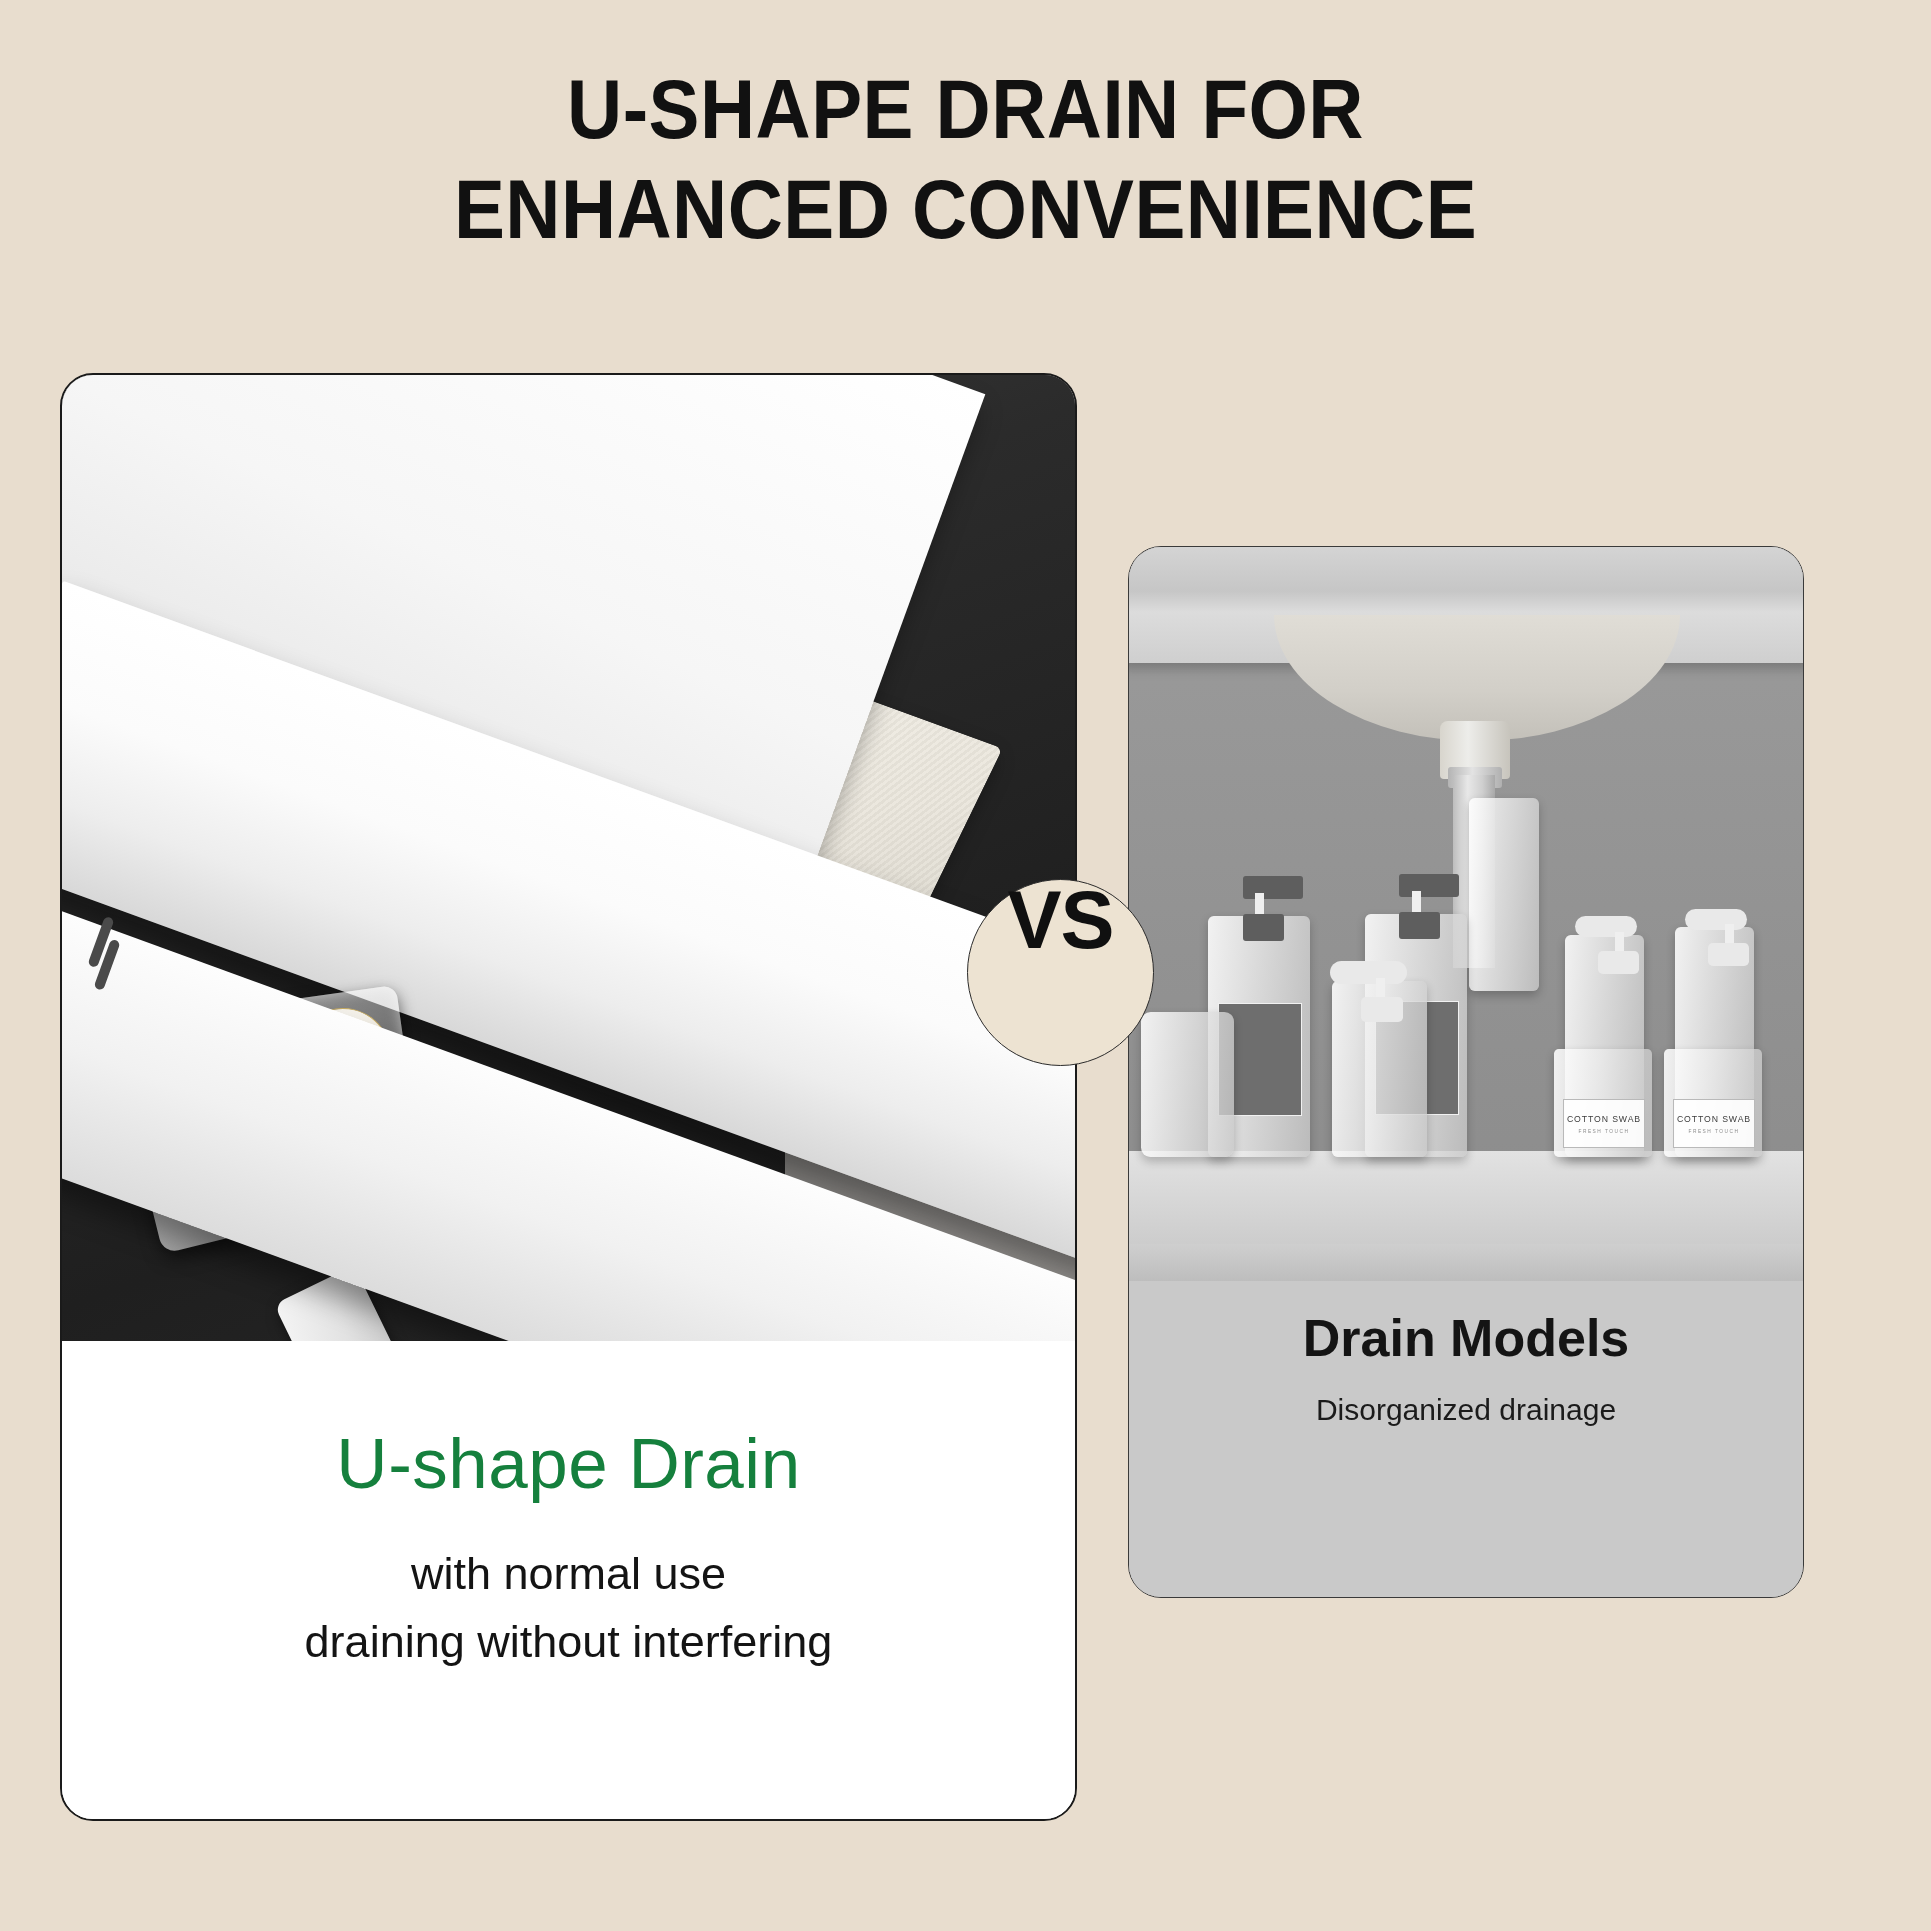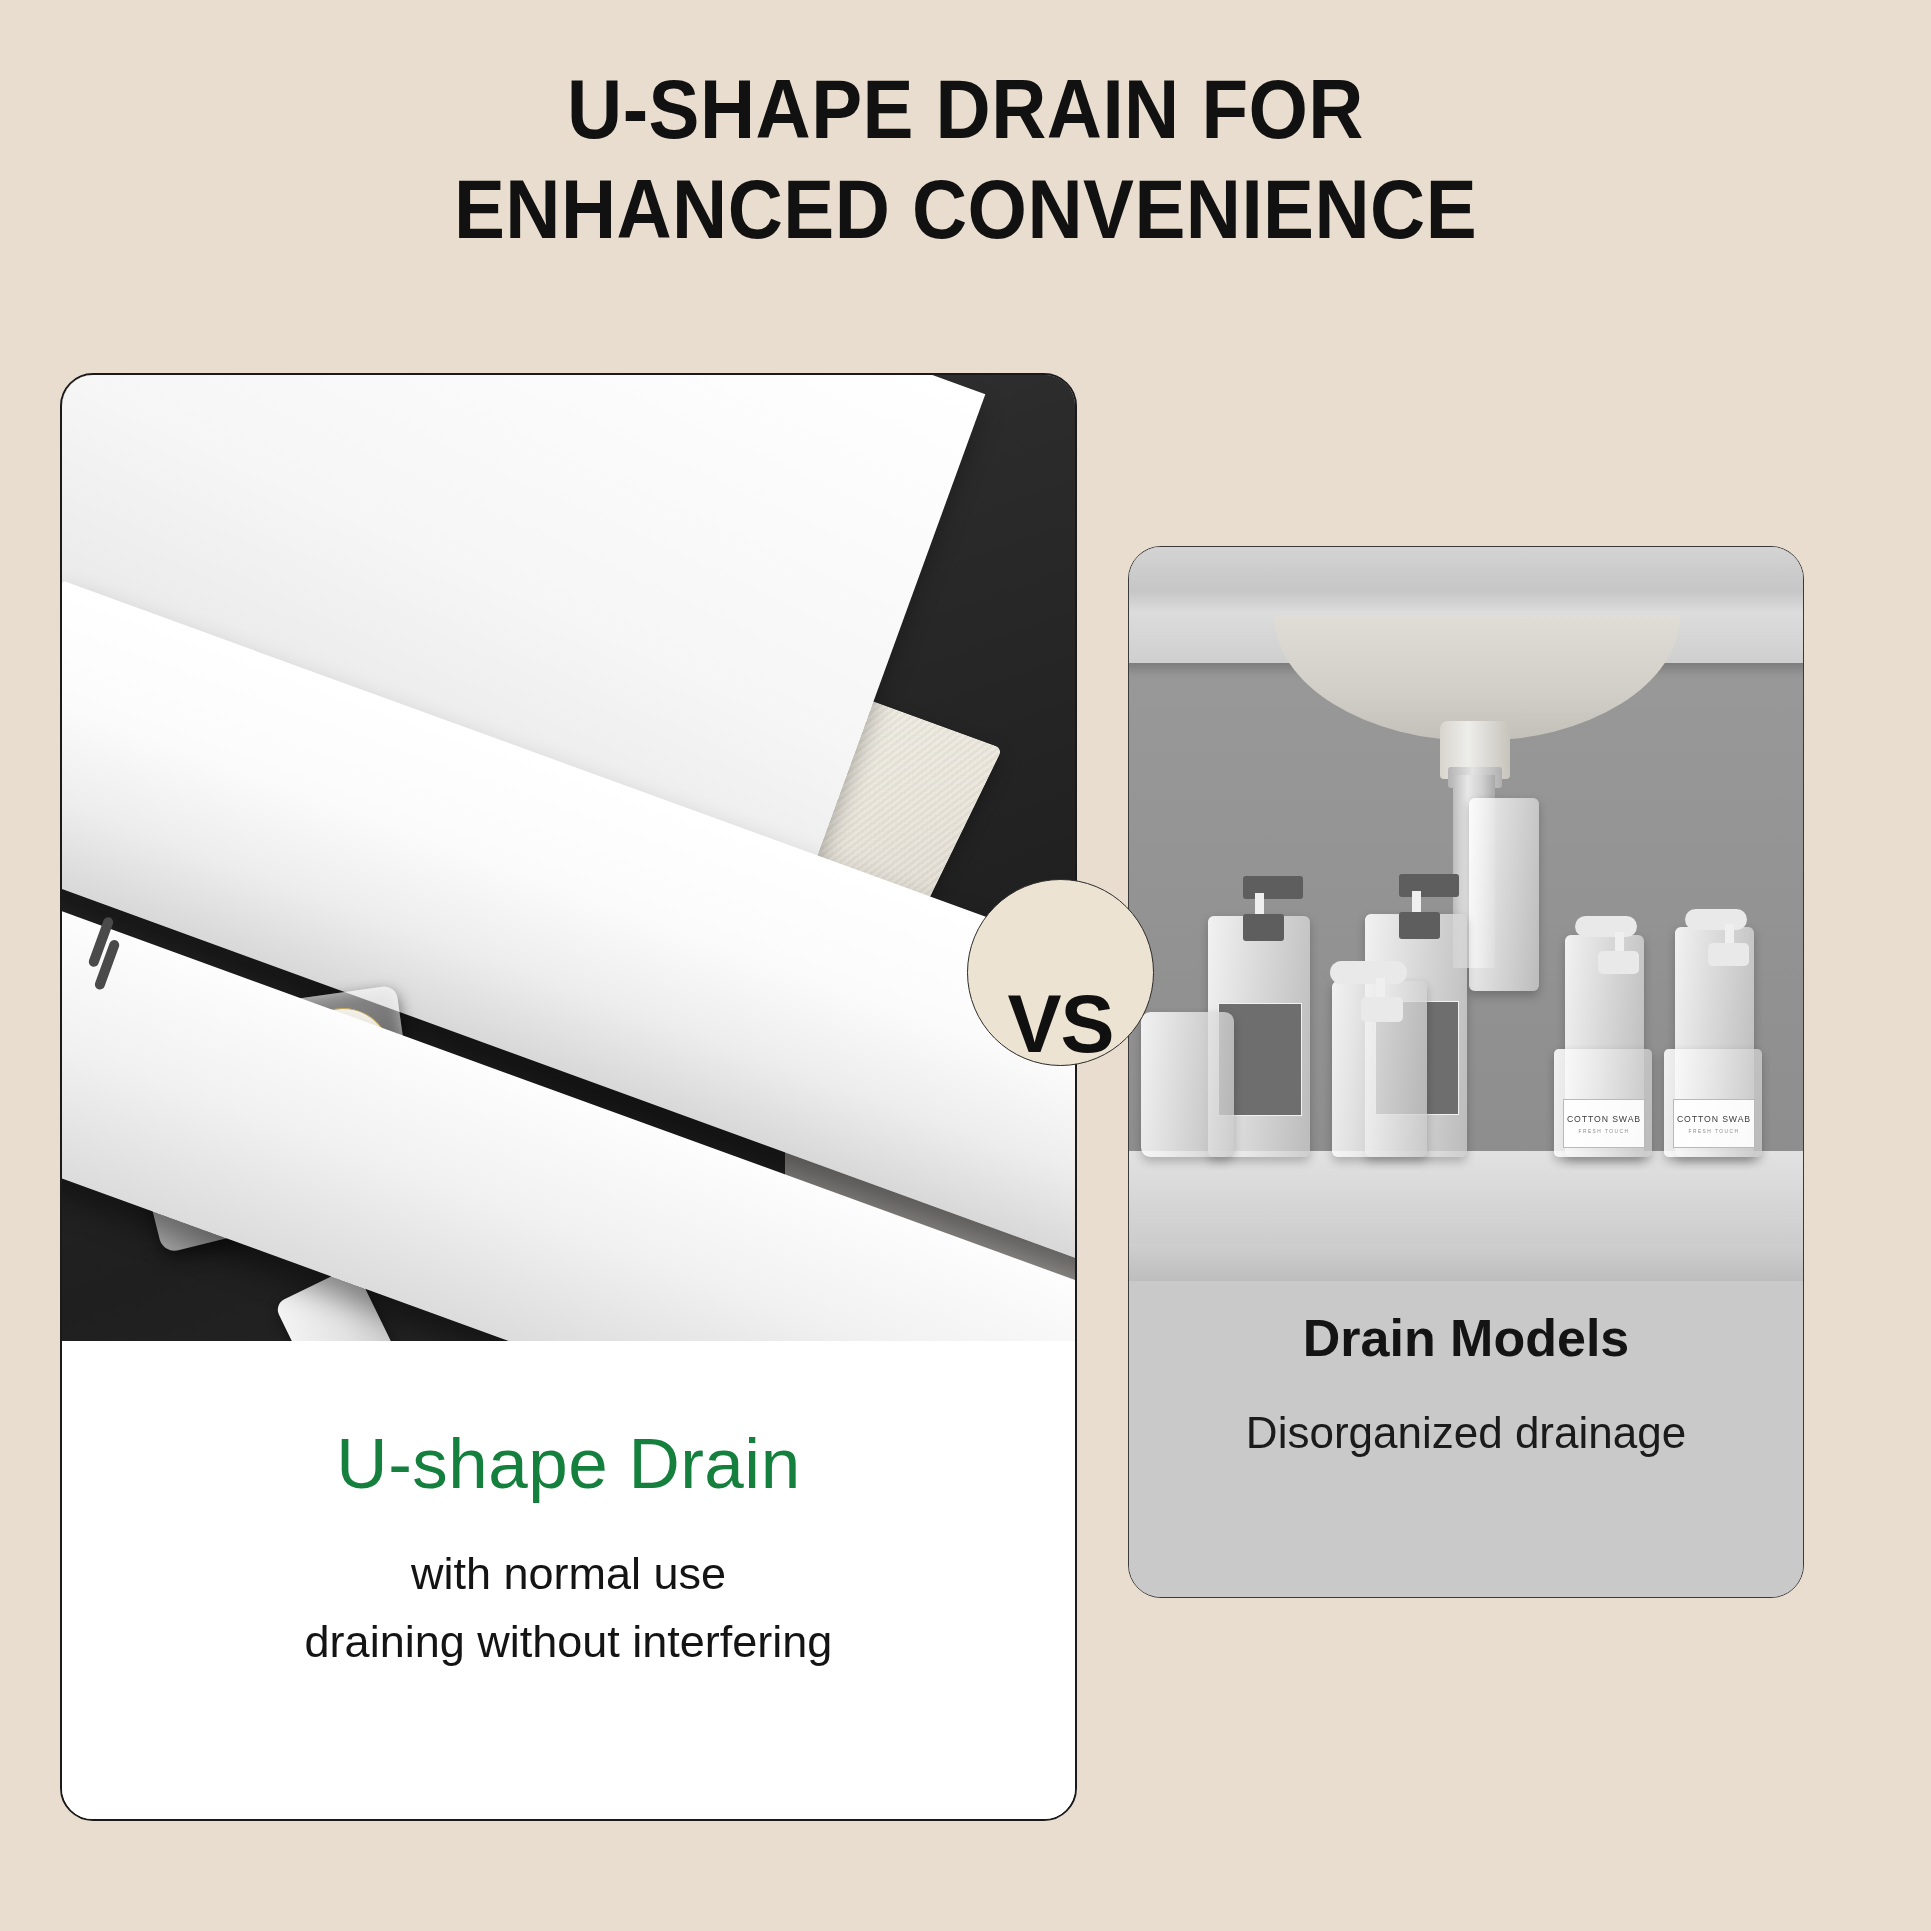--- a/index.html
+++ b/index.html
@@ -378,41 +378,41 @@
     padding-top: 27px;
   }
   .caption-right .r-title {
     font-family: "Liberation Sans Narrow", "Liberation Sans", sans-serif;
     font-size: 52px;
     font-weight: 700;
     color: #141414;
     line-height: 60px;
   }
   .caption-right .r-body {
-    margin-top: 38px;
+    margin-top: 15px;
     font-family: "Liberation Sans Narrow", "Liberation Sans", sans-serif;
-    font-size: 44px;
+    font-size: 30px;
     font-weight: 400;
     color: #1b1b1b;
     line-height: 54px;
   }
   .caption-right .r-body .bline { display: block; }
 
   
   .vs-badge {
     position: absolute;
     left: 967px;
     top: 879px;
     width: 185px;
     height: 185px;
     border-radius: 50%;
     background: #EDE3D2;
     border: 1.9px solid #2b2b2b;
     display: flex;
-    align-items: flex-end;
+    align-items: flex-start;
     justify-content: center;
     z-index: 20;
   }
   .vs-badge .vs-text {
     font-family: "Liberation Sans Narrow", "Liberation Sans", sans-serif;
     font-size: 81px;
     font-weight: 700;
     color: #101010;
     letter-spacing: -1px;
     line-height: 81px;

